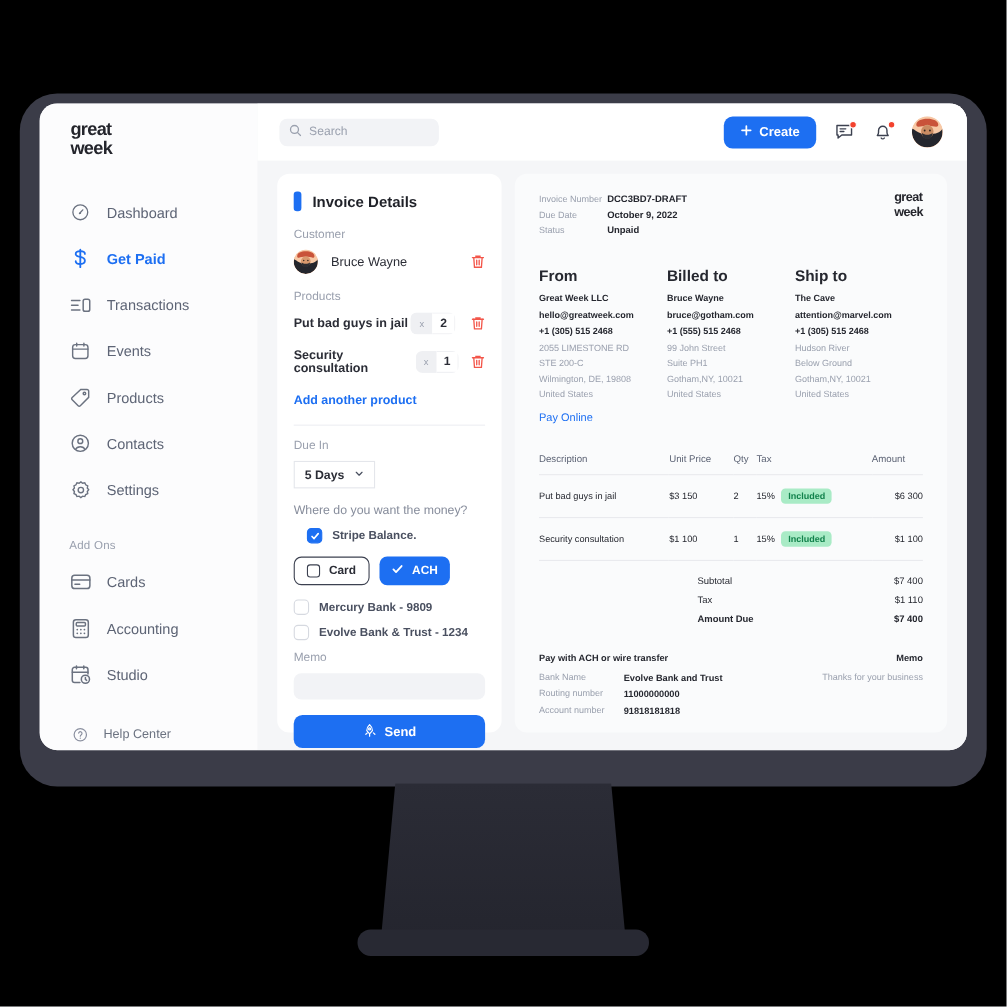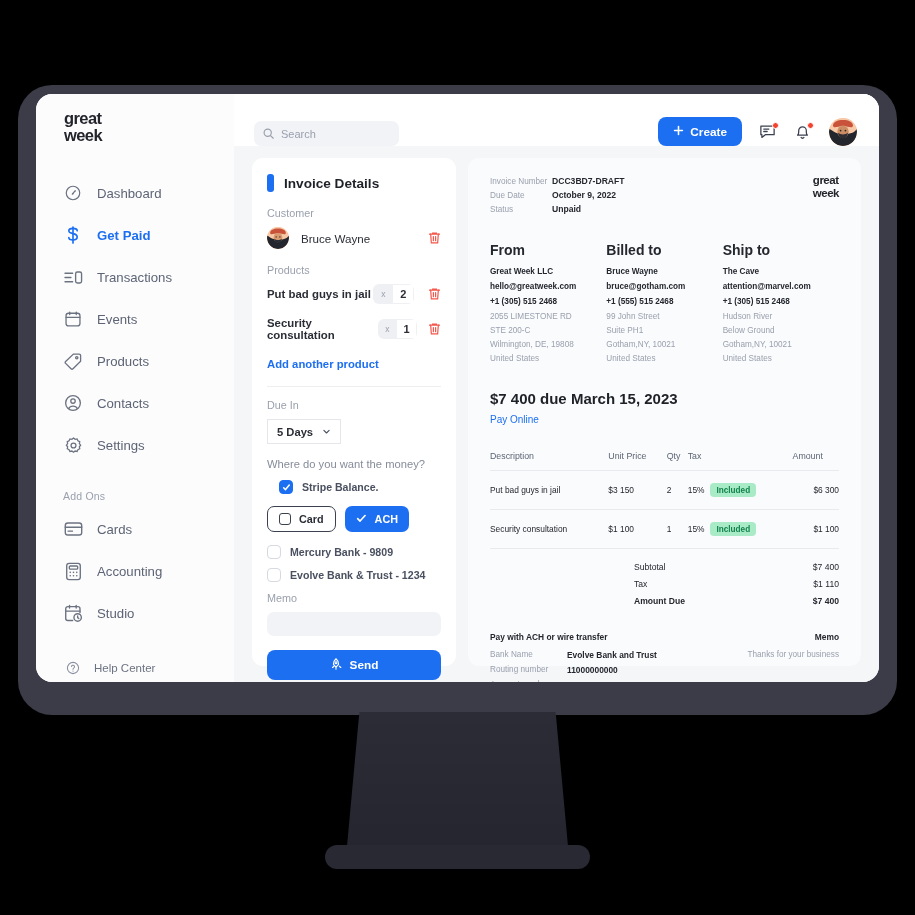--- a/index.html
+++ b/index.html
@@ -41,21 +41,21 @@
   .nav-ico svg { display: block; }
 
   .sep { height: 1px; background: #ebedf1; margin: 10px 27px; }
   .group-label { font-size: 10.5px; color: #9aa0ae; padding: 4px 0 6px 27px; letter-spacing: .2px; }
 
   .help { display: flex; align-items: center; gap: 11px; padding-left: 27px;
           color: #6b7280; font-size: 11.5px; margin-top: 4px; cursor: pointer; }
 
   
   #main { flex: 1; display: flex; flex-direction: column; background: #f5f6f8; }
-  #topbar { height: 52px; background: #fff; display: flex; align-items: flex-end;
+  #topbar { height: 52px; background: #fff; display: flex; align-items: center;
             padding: 0 22px 0 20px; flex: 0 0 52px; }
   .search { width: 145px; height: 25px; background: #f2f3f6; border-radius: 7px;
             display: flex; align-items: center; gap: 7px; padding: 0 9px; }
   .search input { border: 0; background: transparent; outline: none; font-size: 11px;
                   color: #2b2d36; width: 100%; font-family: "Liberation Sans", sans-serif; }
   .search input::placeholder { color: #9aa0ae; }
   .top-right { margin-left: auto; display: flex; align-items: center; gap: 17px; }
   .create-btn { background: #1d6ff2; color: #fff; border: 0; height: 29px; padding: 0 15px;
                 border-radius: 8px; font-size: 11.8px; font-weight: 700; display: flex;
                 align-items: center; gap: 6px; cursor: pointer;
@@ -532,21 +532,20 @@
               <div class="addr-s">The Cave</div>
               <div class="addr-s">attention@marvel.com</div>
               <div class="addr-s">+1 (305) 515 2468</div>
               <div class="addr-l">Hudson River</div>
               <div class="addr-l">Below Ground</div>
               <div class="addr-l">Gotham,NY, 10021</div>
               <div class="addr-l">United States</div>
             </div>
           </div>
 
-          <div class="due-big">$7 400 due March 15, 2023</div>
           <a class="pay-online">Pay Online</a>
 
           <table class="items">
             <thead>
               <tr>
                 <th>Description</th>
                 <th>Unit Price</th>
                 <th>Qty</th>
                 <th>Tax</th>
                 <th class="t-right">Amount</th>

